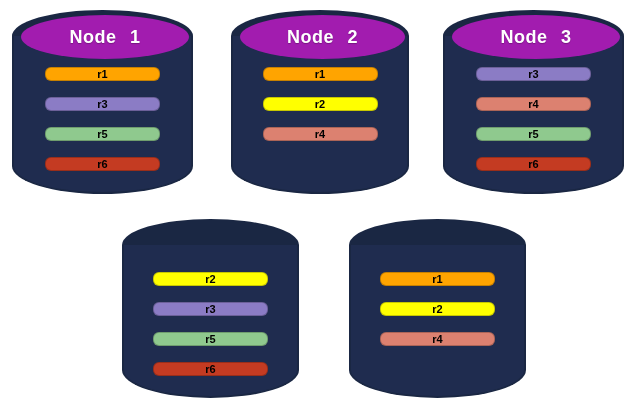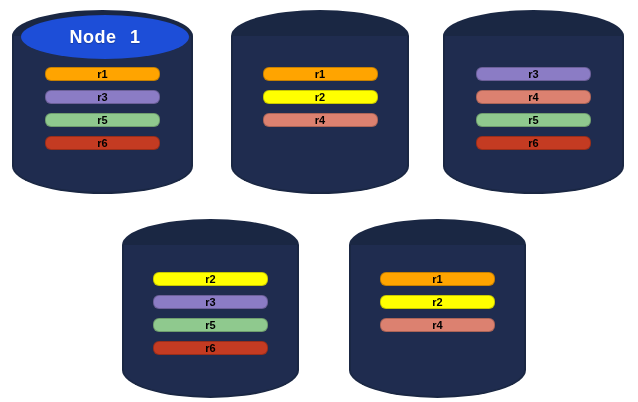--- a/index.html
+++ b/index.html
@@ -39,21 +39,21 @@
     background: #1F2C4F;
     border: 2px solid #1A2743;
     border-top: none;
     border-radius: 0 0 50% 50% / 0 0 28px 28px;
   }
   .cyl-top {
     position: absolute;
     left: 9px; right: 4px; top: 5px;
     height: 44px;
     border-radius: 50%;
-    background: #1d4ed8;
+    background: #a21caf;
     display: flex;
     align-items: center;
     justify-content: center;
   }
   .node-title {
     color: #ffffff;
     font-size: 18px;
     font-weight: 700;
     letter-spacing: 0.5px;
     word-spacing: 0.45em;
@@ -63,21 +63,21 @@
   .bars {
     position: absolute;
     left: 0; right: 0;
     top: 57px;
   }
   .node-4 .bars, .node-5 .bars { top: 53px; }
 
   .bar {
     width: 115px;
     height: 14px;
-    margin: 0 auto 9px auto;
+    margin: 0 auto 16px auto;
     border-radius: 6px;
     border: 1px solid rgba(0,0,0,0.22);
     display: flex;
     align-items: center;
     justify-content: center;
     text-align: center;
   }
   .bar-label {
     color: #000000;
     font-size: 11px;
@@ -108,36 +108,42 @@
         </div>
       <div class="bar" style="background: rgb(196, 59, 34);">
           <span class="bar-label">r6</span>
         </div>
     </div>
   </div>
 
   <div class="node node-2">
     <div class="cyl-rim"></div>
     <div class="cyl-body"></div>
+    <div class="cyl-top">
+      <span class="node-title">Node 2</span>
+    </div>
     <div class="bars">
       <div class="bar" style="background: rgb(255, 164, 0);">
           <span class="bar-label">r1</span>
         </div>
       <div class="bar" style="background: rgb(255, 255, 0);">
           <span class="bar-label">r2</span>
         </div>
       <div class="bar" style="background: rgb(220, 129, 112);">
           <span class="bar-label">r4</span>
         </div>
     </div>
   </div>
 
   <div class="node node-3">
     <div class="cyl-rim"></div>
     <div class="cyl-body"></div>
+    <div class="cyl-top">
+      <span class="node-title">Node 3</span>
+    </div>
     <div class="bars">
       <div class="bar" style="background: rgb(139, 124, 197);">
           <span class="bar-label">r3</span>
         </div>
       <div class="bar" style="background: rgb(220, 129, 112);">
           <span class="bar-label">r4</span>
         </div>
       <div class="bar" style="background: rgb(143, 201, 142);">
           <span class="bar-label">r5</span>
         </div>

